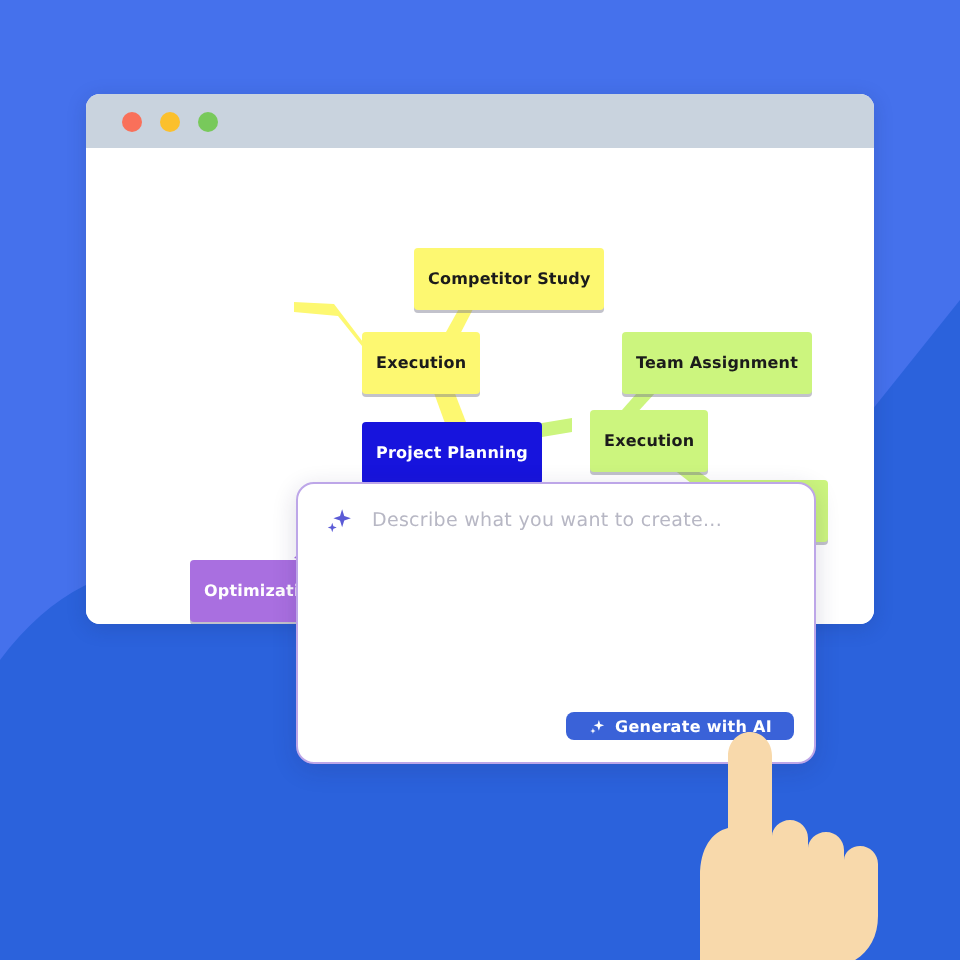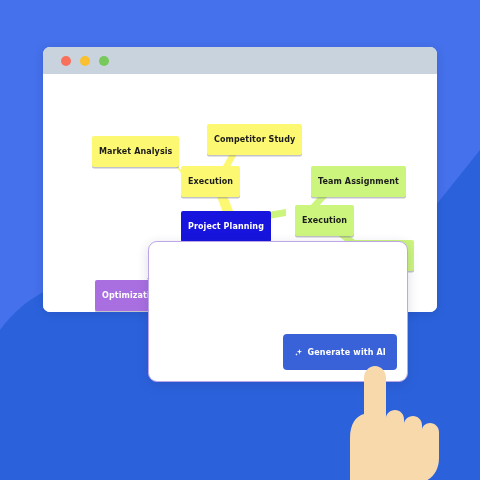--- a/index.html
+++ b/index.html
@@ -112,21 +112,21 @@
     font-size: 9.5px;
     color: #b7b7c4;
     letter-spacing: 0.15px;
   }
   #generate-btn {
     position: absolute;
     right: 10px; bottom: 11px;
     display: flex;
     align-items: center;
     gap: 5px;
-    height: 36px;
+    height: 14px;
     padding: 0 11px;
     background: #3a62d8;
     border: none;
     border-radius: 4px;
     color: #ffffff;
     font-size: 8px;
     font-weight: bold;
     letter-spacing: 0.15px;
     cursor: pointer;
     font-family: "DejaVu Sans", sans-serif;
@@ -171,34 +171,40 @@
 
         <path d="M213,140 L243,135 L243,142 L213,147 Z" fill="#ccf57e"></path>
 
         <path d="M268,131 L290,106 L296,110 L274,134 Z" fill="#ccf57e"></path>
 
         <path d="M280,142 L312,166 L307,171 L276,147 Z" fill="#ccf57e"></path>
 
         <path d="M160,152 L171,152 L113,207 L104,205 Z" fill="#a96fe0"></path>
       </svg>
 
-      <div class="node yellow" id="n-market">Market Analysis</div>
       <div class="node yellow" id="n-competitor">Competitor Study</div>
       <div class="node yellow" id="n-research">Execution</div>
       <div class="node green" id="n-team">Team Assignment</div>
       <div class="node blue" id="n-project">Project Planning</div>
       <div class="node green" id="n-execution">Execution</div>
       <div class="node green" id="n-milestones">Milestones</div>
       <div class="node purple" id="n-optimization">Optimization</div>
 
     </div>
   </div>
 
   <div id="dialog">
 
+    <div id="prompt-row">
+      <svg id="sparkle-icon" viewBox="0 0 24 24">
+        <path d="M14.5,2.5 L16.2,8.0 L21.5,9.8 L16.2,11.6 L14.5,17.0 L12.8,11.6 L7.5,9.8 L12.8,8.0 Z" fill="#5b5bd6"></path>
+        <path d="M6.6,13.4 L7.5,16.2 L10.2,17.2 L7.5,18.2 L6.6,21.0 L5.7,18.2 L3.0,17.2 L5.7,16.2 Z" fill="#5b5bd6"></path>
+      </svg>
+      <span id="prompt-placeholder">Describe what you want to create...</span>
+    </div>
 
     <button id="generate-btn">
       <svg id="btn-sparkle" viewBox="0 0 24 24">
         <path d="M14.5,2.5 L16.2,8.0 L21.5,9.8 L16.2,11.6 L14.5,17.0 L12.8,11.6 L7.5,9.8 L12.8,8.0 Z" fill="#ffffff"></path>
         <path d="M6.6,13.4 L7.5,16.2 L10.2,17.2 L7.5,18.2 L6.6,21.0 L5.7,18.2 L3.0,17.2 L5.7,16.2 Z" fill="#ffffff"></path>
       </svg>
       <span>Generate with AI</span>
     </button>
 
   </div>

